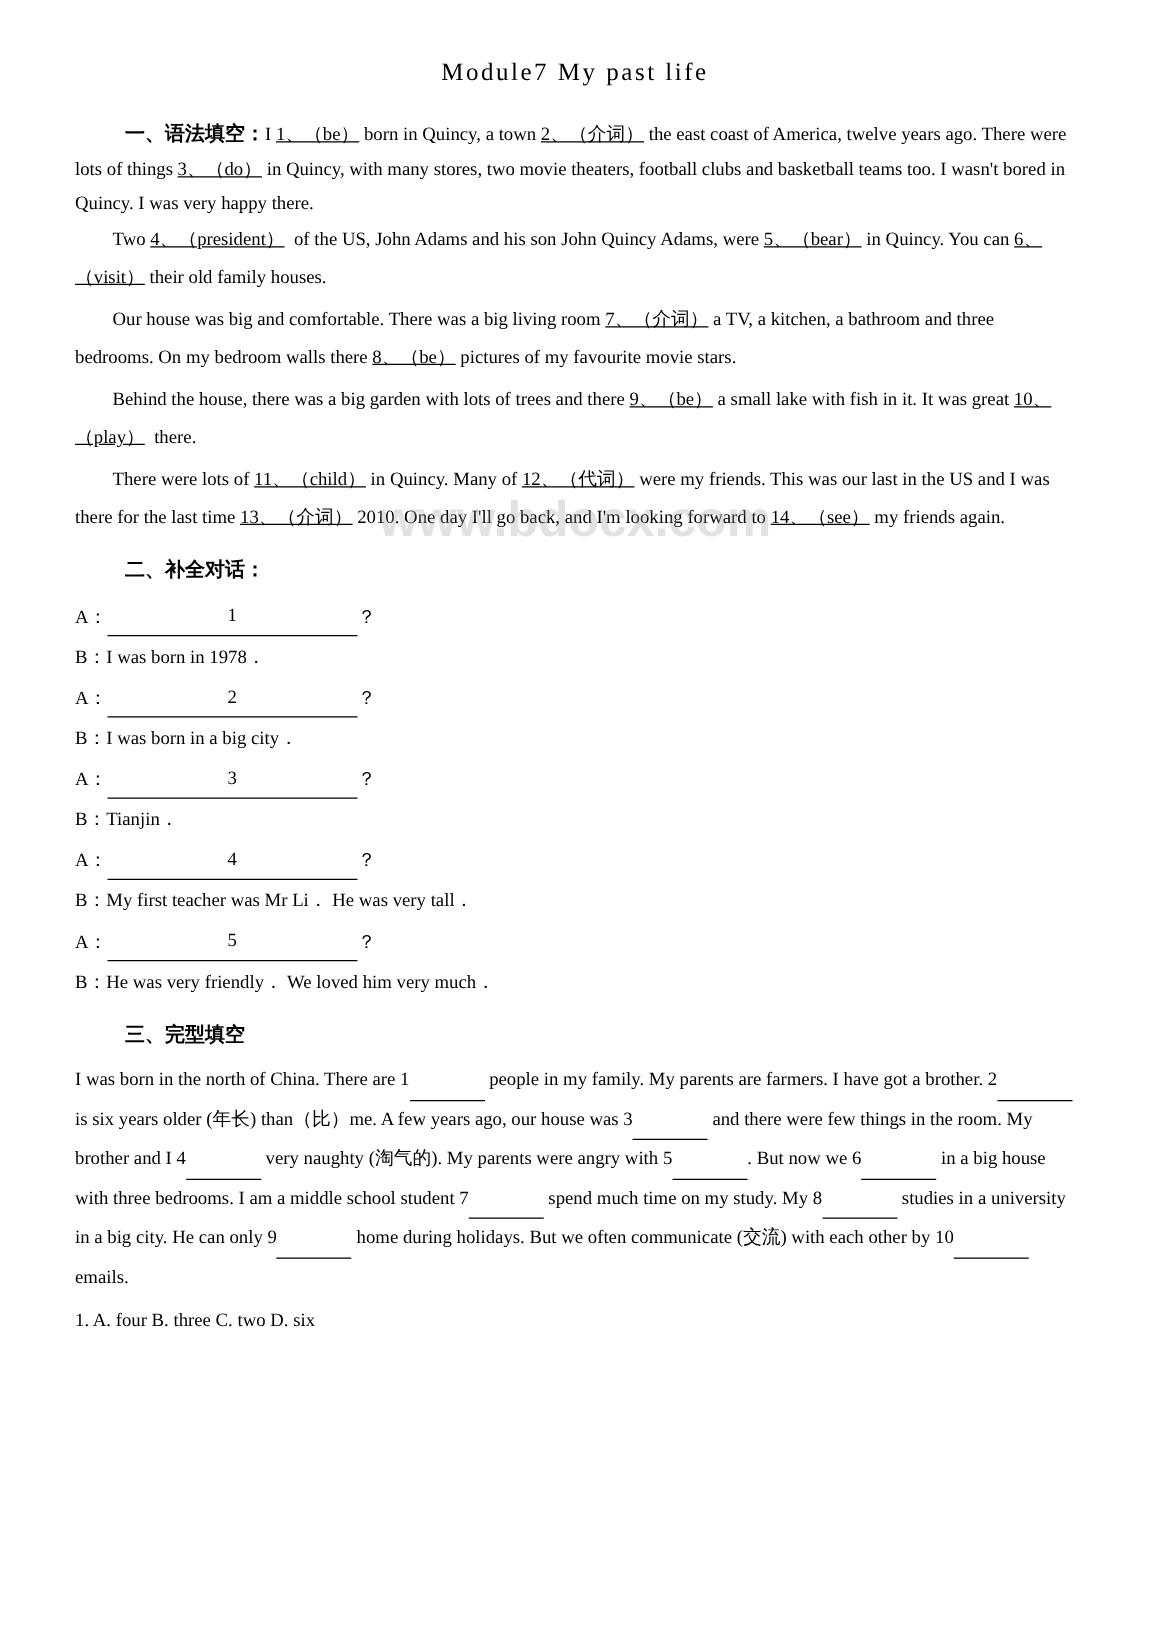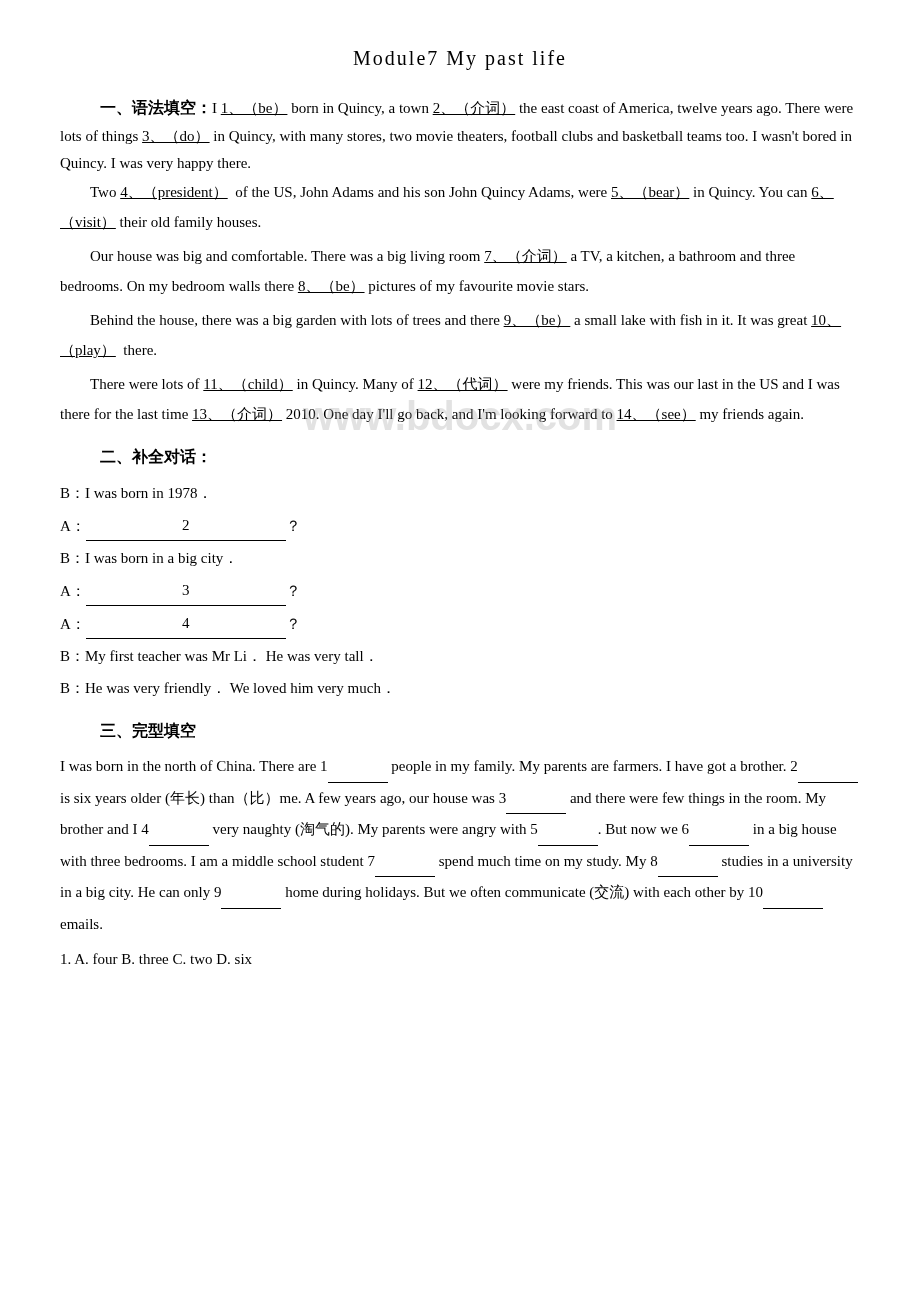--- a/index.html
+++ b/index.html
@@ -103,36 +103,45 @@
 
     <div class="paragraph">
       There were lots of <span class="underline">11、（child）</span> in Quincy. Many of <span class="underline">12、（代词）</span> were my friends. This was our last in the US and I was there for the last time <span class="underline">13、（介词）</span> 2010. One day I'll go back, and I'm looking forward to <span class="underline">14、（see）</span> my friends again.
     </div>
   </div>
 
   <div style="margin-top:14px;">
     <div class="section-label">二、补全对话：</div>
 
     <div class="dialog-line">
+      A：<span class="fill-blank fill-blank-long">&nbsp;&nbsp;&nbsp;&nbsp;&nbsp;&nbsp;&nbsp;&nbsp;1&nbsp;&nbsp;&nbsp;&nbsp;&nbsp;&nbsp;&nbsp;&nbsp;</span>？
+    </div>
+    <div class="dialog-line">
       B：I was born in 1978．
     </div>
     <div class="dialog-line">
       A：<span class="fill-blank fill-blank-long">&nbsp;&nbsp;&nbsp;&nbsp;&nbsp;&nbsp;&nbsp;&nbsp;2&nbsp;&nbsp;&nbsp;&nbsp;&nbsp;&nbsp;&nbsp;&nbsp;</span>？
     </div>
     <div class="dialog-line">
       B：I was born in a big city．
     </div>
     <div class="dialog-line">
       A：<span class="fill-blank fill-blank-long">&nbsp;&nbsp;&nbsp;&nbsp;&nbsp;&nbsp;&nbsp;&nbsp;3&nbsp;&nbsp;&nbsp;&nbsp;&nbsp;&nbsp;&nbsp;&nbsp;</span>？
     </div>
     <div class="dialog-line">
+      B：Tianjin．
+    </div>
+    <div class="dialog-line">
       A：<span class="fill-blank fill-blank-long">&nbsp;&nbsp;&nbsp;&nbsp;&nbsp;&nbsp;&nbsp;&nbsp;4&nbsp;&nbsp;&nbsp;&nbsp;&nbsp;&nbsp;&nbsp;&nbsp;</span>？
     </div>
     <div class="dialog-line">
       B：My first teacher was Mr Li．  He was very tall．
+    </div>
+    <div class="dialog-line">
+      A：<span class="fill-blank fill-blank-long">&nbsp;&nbsp;&nbsp;&nbsp;&nbsp;&nbsp;&nbsp;&nbsp;5&nbsp;&nbsp;&nbsp;&nbsp;&nbsp;&nbsp;&nbsp;&nbsp;</span>？
     </div>
     <div class="dialog-line">
       B：He was very friendly．  We loved him very much．
     </div>
   </div>
 
   <div style="margin-top:14px;">
     <div class="section-label">三、完型填空</div>
 
     <div style="line-height:2.1;">

